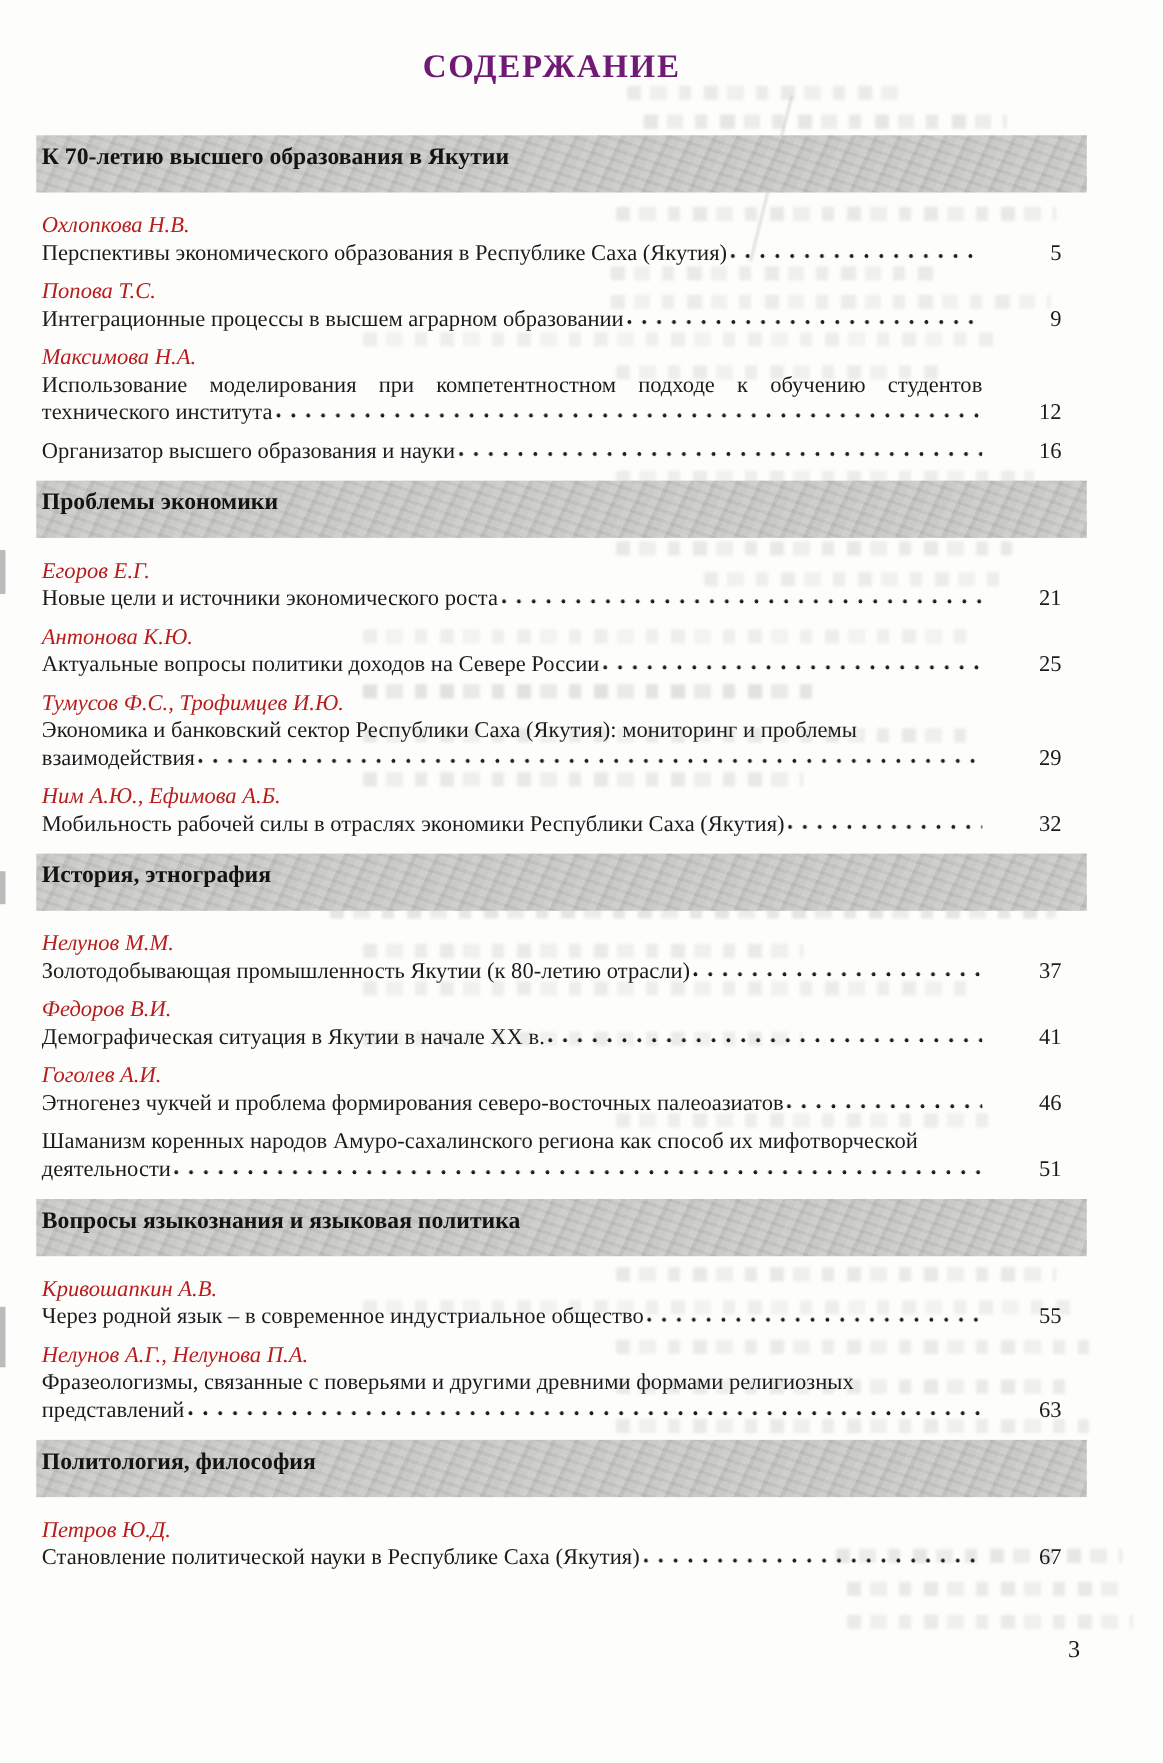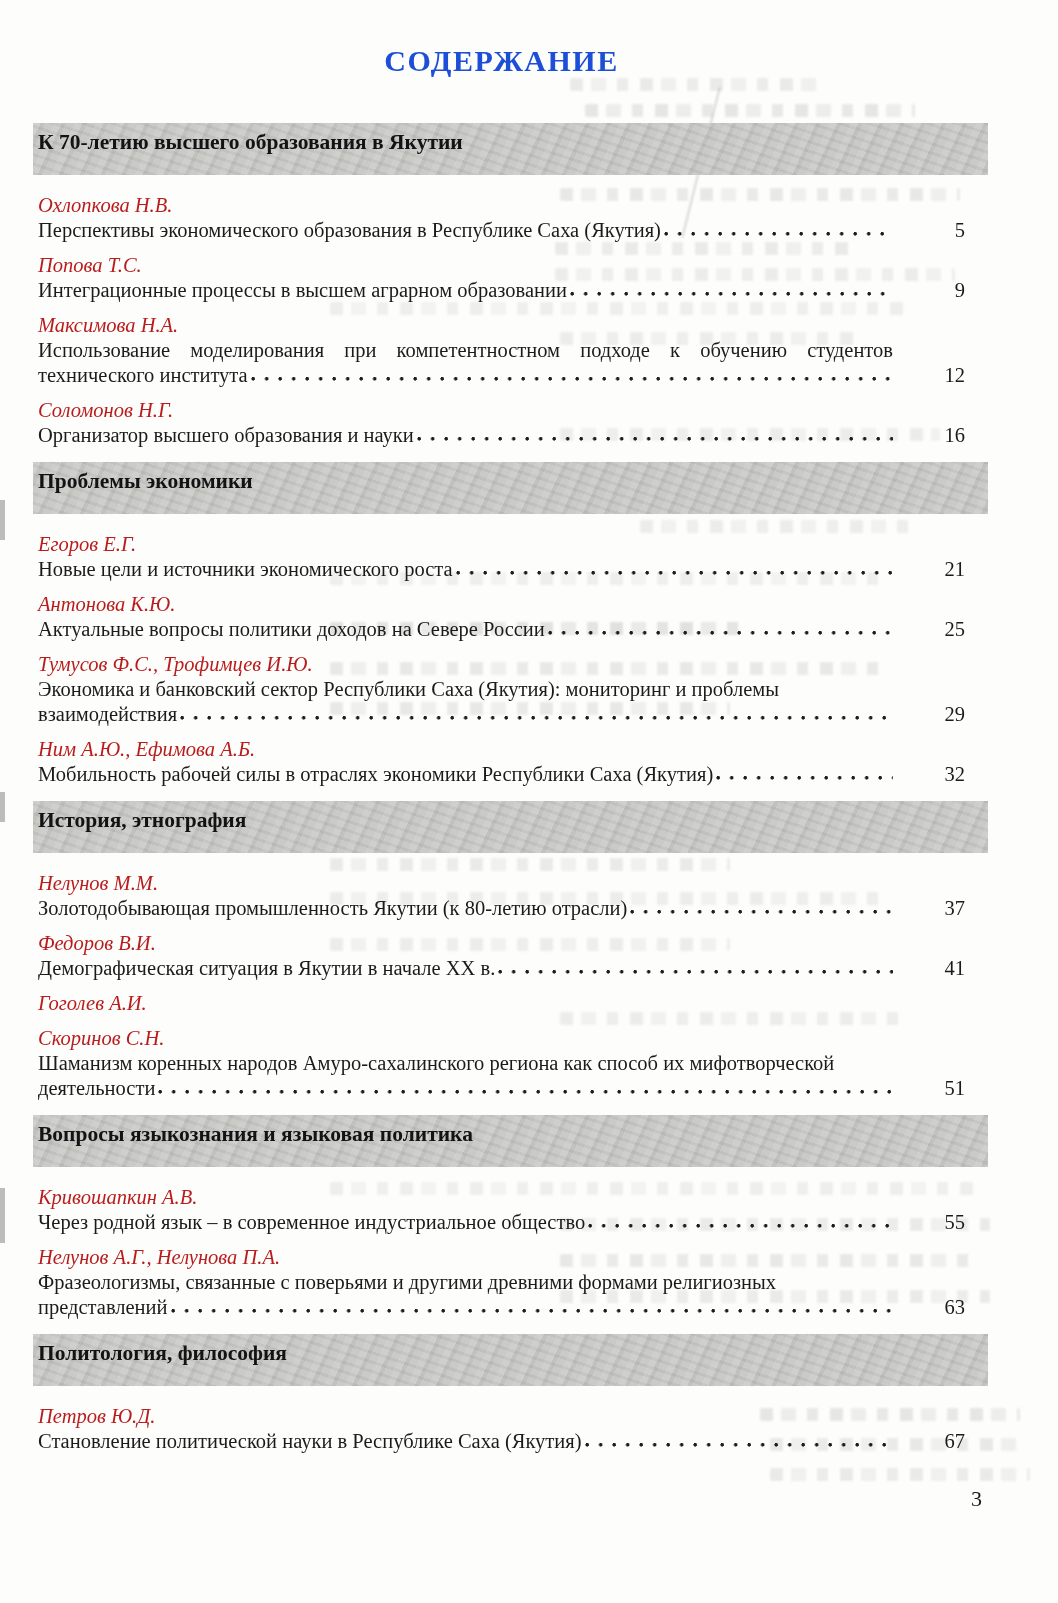--- a/index.html
+++ b/index.html
@@ -20,21 +20,21 @@
     padding: 45px 93px 0 38px; 
     z-index: 2;
   }
   .doc-title {
     margin: 0 0 0 0;
     text-align: center;
     font-size: 30px;
     line-height: 32px;
     font-weight: bold;
     letter-spacing: 1.5px;
-    color: #1d4ed8;
+    color: #701a75;
   }
   .section-bar {
     position: relative;
     margin: 14px -23px 0 -5px;  
     height: 52px;
     background-color: #c7c7c4;
     background-image:
       repeating-linear-gradient(115deg, rgba(255,255,255,.10) 0 7px, rgba(0,0,0,.045) 7px 11px, rgba(255,255,255,.0) 11px 19px),
       repeating-linear-gradient(18deg, rgba(0,0,0,.035) 0 3px, rgba(255,255,255,.06) 3px 9px);
   }
@@ -183,21 +183,20 @@
           <div class="toc-entry">
             <div class="authors">Максимова Н.А.</div>
             <div class="title-line justified">Использование моделирования при компетентностном подходе к обучению студентов</div>
             <div class="entry-row">
               <span class="entry-title">технического института</span>
               <span class="dot-leader"></span>
               <span class="pg">12</span>
             </div>
           </div>
           <div class="toc-entry">
-            <div class="authors">Соломонов Н.Г.</div>
             <div class="entry-row">
               <span class="entry-title">Организатор высшего образования и науки</span>
               <span class="dot-leader"></span>
               <span class="pg">16</span>
             </div>
           </div>
         </section>
         <section class="toc-section">
           <div class="section-bar"><span class="section-label">Проблемы экономики</span></div>
           <div class="toc-entry first">
@@ -247,23 +246,27 @@
           <div class="toc-entry">
             <div class="authors">Федоров В.И.</div>
             <div class="entry-row">
               <span class="entry-title">Демографическая ситуация в Якутии в начале XX в.</span>
               <span class="dot-leader"></span>
               <span class="pg">41</span>
             </div>
           </div>
           <div class="toc-entry">
             <div class="authors">Гоголев А.И.</div>
-          </div>
-          <div class="toc-entry">
-            <div class="authors">Скоринов С.Н.</div>
+            <div class="entry-row">
+              <span class="entry-title">Этногенез чукчей и проблема формирования северо-восточных палеоазиатов</span>
+              <span class="dot-leader"></span>
+              <span class="pg">46</span>
+            </div>
+          </div>
+          <div class="toc-entry">
             <div class="title-line">Шаманизм коренных народов Амуро-сахалинского региона как способ их мифотворческой</div>
             <div class="entry-row">
               <span class="entry-title">деятельности</span>
               <span class="dot-leader"></span>
               <span class="pg">51</span>
             </div>
           </div>
         </section>
         <section class="toc-section">
           <div class="section-bar"><span class="section-label">Вопросы языкознания и языковая политика</span></div>

